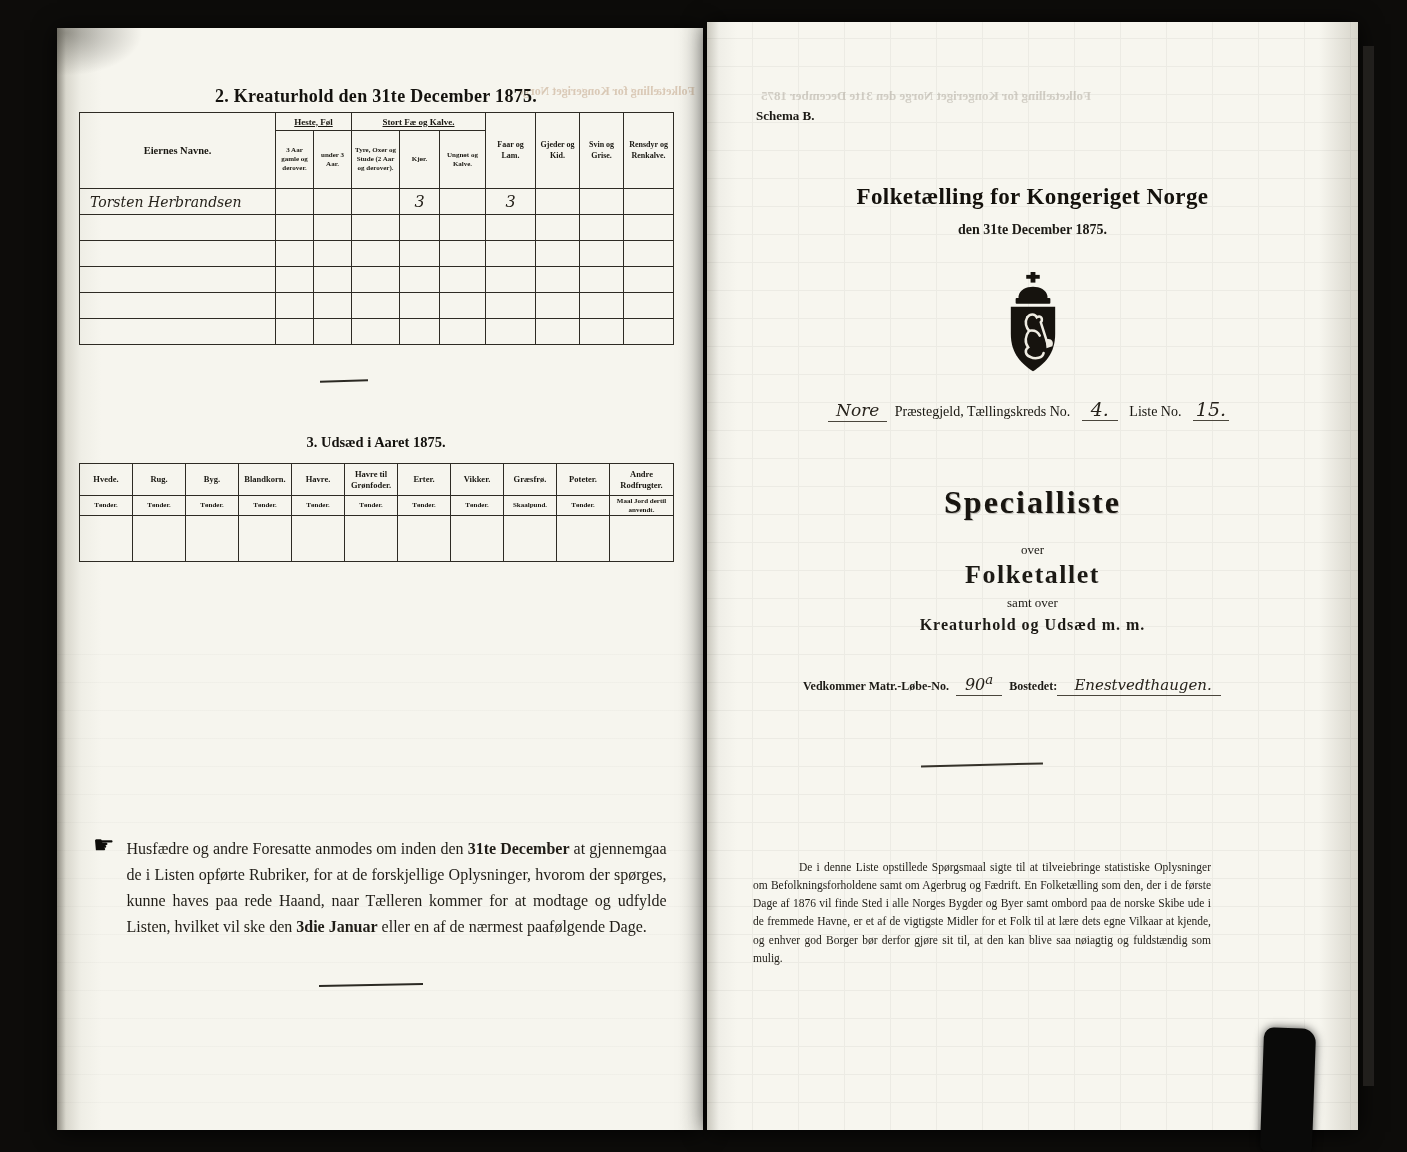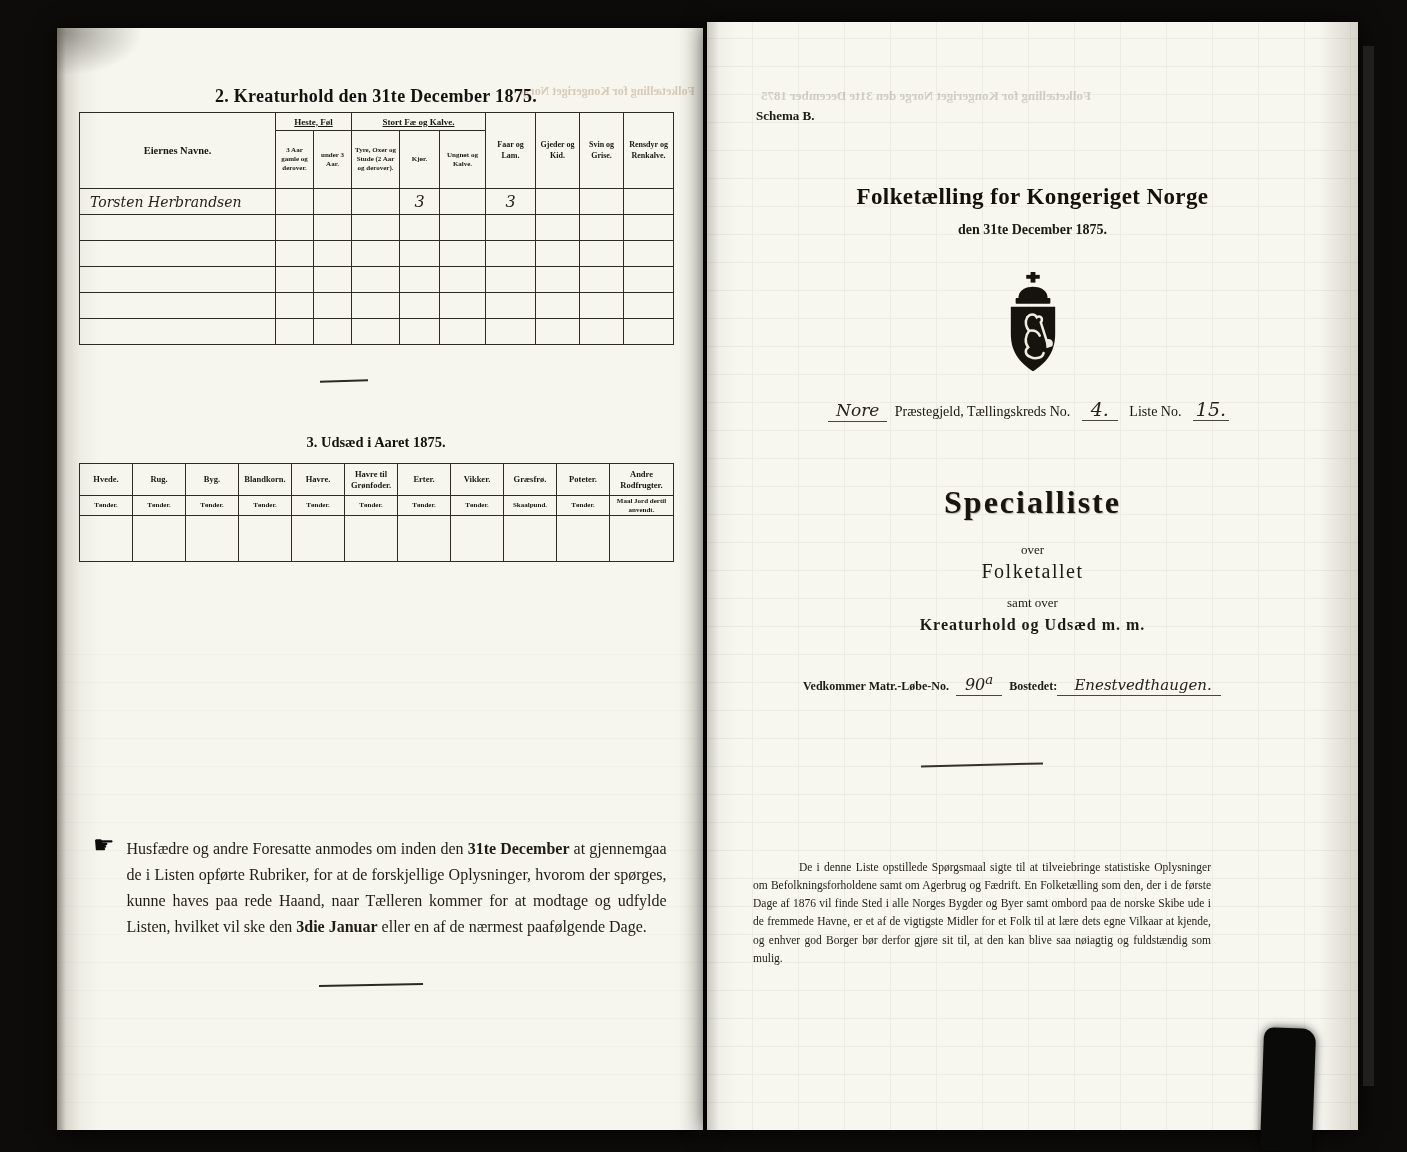--- a/index.html
+++ b/index.html
@@ -74,21 +74,21 @@
   .schema-label{position:absolute;left:49px;top:86px;font-size:13px;font-weight:bold;}
   .r-title{position:absolute;left:0;top:162px;width:100%;text-align:center;font-size:23px;font-weight:bold;letter-spacing:.4px;color:#14110c;}
   .r-subtitle{position:absolute;left:0;top:200px;width:100%;text-align:center;font-size:14px;font-weight:bold;}
   .arms{position:absolute;left:50%;top:250px;transform:translateX(-50%);}
   .district{position:absolute;left:0;top:376px;width:100%;text-align:center;font-size:14px;color:#17150f;}
   .district .hand-parish{font-size:17px;border-bottom:1px solid #4a463c;padding:0 8px 1px;margin-right:4px;}
   .district .hand-num{font-size:19px;display:inline-block;min-width:36px;border-bottom:1px solid #4a463c;margin:0 8px;}
   .special-title{position:absolute;left:0;top:462px;width:100%;text-align:center;font-size:32px;font-weight:bold;
     letter-spacing:2px;color:#181510;font-family:Liberation Serif, serif;text-shadow:1px 1px 0 rgba(24,21,16,.25);}
   .r-over{position:absolute;left:0;top:520px;width:100%;text-align:center;font-size:13px;}
-  .r-folketallet{position:absolute;left:0;top:538px;width:100%;text-align:center;font-size:20px;font-weight:normal;letter-spacing:1.5px;}
+  .r-folketallet{position:absolute;left:0;top:538px;width:100%;text-align:center;font-size:26px;font-weight:bold;letter-spacing:1.5px;}
   .r-samtover{position:absolute;left:0;top:573px;width:100%;text-align:center;font-size:13px;}
   .r-kreaturhold{position:absolute;left:0;top:594px;width:100%;text-align:center;font-size:16px;font-weight:bold;letter-spacing:1px;}
   .vedkommer{position:absolute;left:96px;top:642px;width:418px;font-size:12px;display:flex;align-items:baseline;text-align:center;}
   .vedkommer .printed-b{font-weight:bold;white-space:nowrap;}
   .vedkommer .hand-matr{font-size:16px;border-bottom:1px solid #4a463c;padding:0 9px 1px;margin:8px 7px;white-space:nowrap;}
   .vedkommer .hand-bosted{font-size:15px;border-bottom:1px solid #4a463c;flex:1;padding:0 4px 1px 12px;}
   .mid-line{position:absolute;left:214px;top:742px;width:122px;height:2px;background:#35322a;transform:rotate(-1.5deg);}
   .r-paragraph{position:absolute;left:46px;top:836px;width:458px;font-size:11.5px;line-height:1.58;text-align:justify;text-indent:46px;color:#1f1c16;}
 
   

